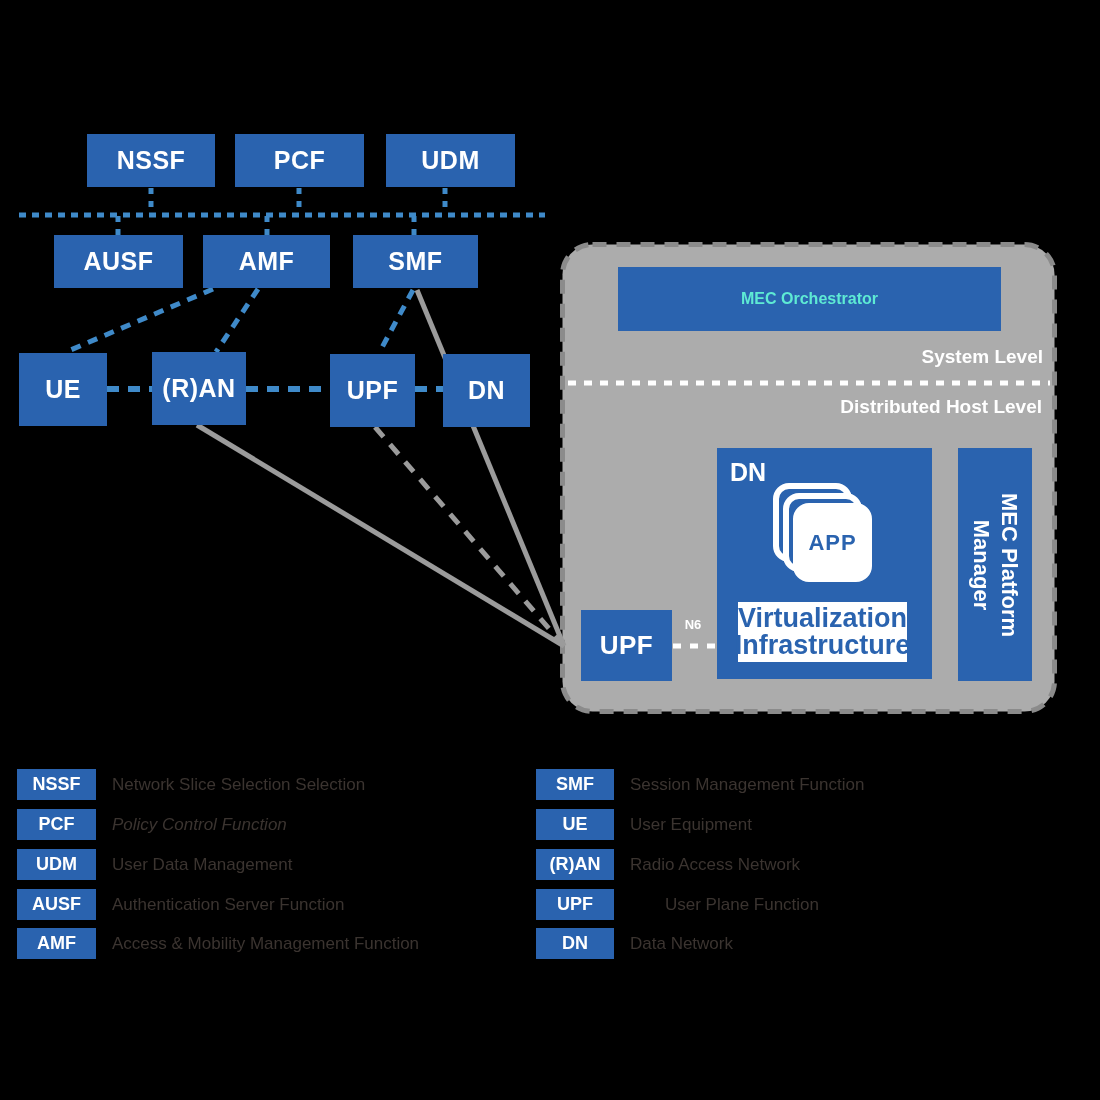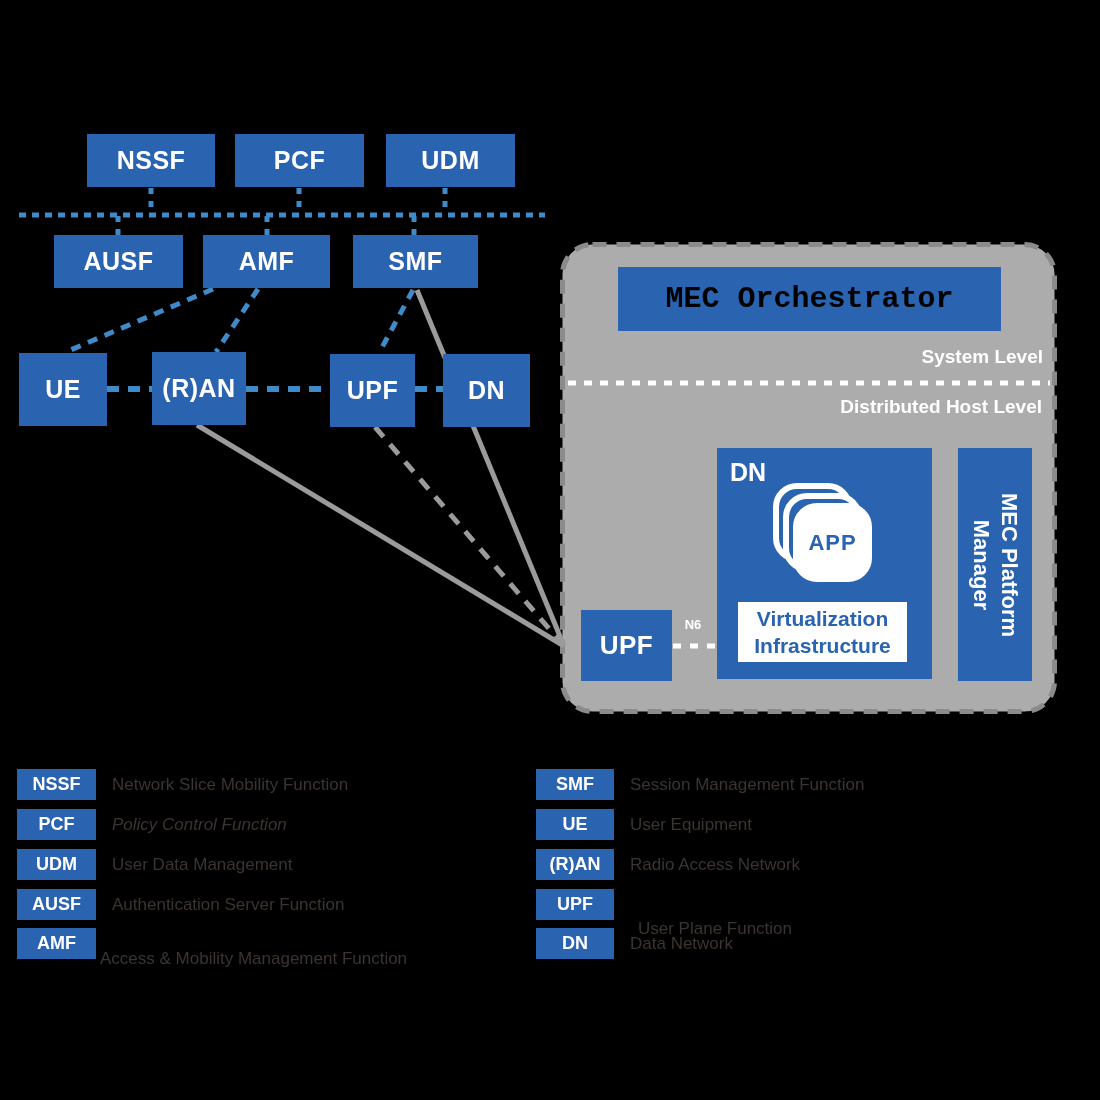--- a/index.html
+++ b/index.html
@@ -7,44 +7,44 @@
     position:relative;width:1100px;height:1100px;background:#000;
     font-family:"Liberation Sans",sans-serif;overflow:hidden;padding-left:24px;
   }
   #lines{position:absolute;left:0;top:0;z-index:1;}
   .nodebox{
     position:absolute;z-index:3;background:#2A63AF;color:#fff;
     display:flex;align-items:center;justify-content:center;
     font-weight:bold;font-size:25px;letter-spacing:.5px;
   }
   .orch{
-    position:absolute;z-index:3;background:#2A63AF;color:#000000;
+    position:absolute;z-index:3;background:#2A63AF;color:#5eead4;
     display:flex;align-items:center;justify-content:center;
-    font-weight:bold;font-size:30px;font-family:Liberation Mono, monospace;
+    font-weight:bold;font-size:16px;
   }
   .level-label{
     position:absolute;z-index:3;color:#fff;font-weight:bold;font-size:19px;
     text-align:right;
   }
   .dnbox{
     position:absolute;z-index:3;background:#2A63AF;
     left:717px;top:448px;width:215px;height:231px;
   }
   .dn-label{position:absolute;left:13px;top:10px;color:#fff;font-weight:bold;font-size:25px;}
   .appcard{
-    position:absolute;width:79px;height:79px;border:6px solid #fff;border-radius:24px;
+    position:absolute;width:79px;height:79px;border:6px solid #fff;border-radius:16px;
     background:#2A63AF;box-sizing:border-box;
   }
   .appcard.front{
     background:#fff;display:flex;align-items:center;justify-content:center;
     color:#2A63AF;font-weight:bold;font-size:22px;letter-spacing:1px;
   }
   .virtbox{
     position:absolute;left:21px;top:154px;width:169px;height:60px;background:#fff;
-    color:#2A63AF;font-weight:bold;font-size:21px;line-height:27px;text-align:center;
+    color:#2A63AF;font-weight:bold;font-size:27px;line-height:27px;text-align:center;
     display:flex;flex-direction:column;align-items:center;justify-content:center;
   }
   .pmbox{
     position:absolute;z-index:3;left:958px;top:448px;width:74px;height:233px;background:#2A63AF;
   }
   .pmbox .rot{
     position:absolute;left:50%;top:50%;width:233px;
     transform:translate(-50%,-50%) rotate(90deg);
     color:#fff;font-weight:bold;font-size:22px;line-height:28px;text-align:center;
     white-space:nowrap;
@@ -131,34 +131,34 @@
     <div class="rot">
       <div>MEC Platform</div>
       <div>Manager</div>
     </div>
   </div>
 
   <div class="nodebox" style="left:581px;top:610px;width:91px;height:71px;font-size:26px;">UPF</div>
   <div class="n6">N6</div>
 
   <div class="legend-badge" style="left:17px;top:769px;">NSSF</div>
-  <div class="legend-name" style="left:112px;top:769px;">Network Slice Mobility Function</div>
+  <div class="legend-name" style="left:112px;top:769px;">Network Slice Selection Selection</div>
   <div class="legend-badge" style="left:17px;top:809px;">PCF</div>
   <div class="legend-name" style="left:112px;top:809px;font-style:italic;">Policy Control Function</div>
   <div class="legend-badge" style="left:17px;top:849px;">UDM</div>
   <div class="legend-name" style="left:112px;top:849px;">User Data Management</div>
   <div class="legend-badge" style="left:17px;top:889px;">AUSF</div>
   <div class="legend-name" style="left:112px;top:889px;">Authentication Server Function</div>
   <div class="legend-badge" style="left:17px;top:928px;">AMF</div>
-  <div class="legend-name" style="left:100px;top:928px;margin-top:15px;">Access &amp; Mobility Management Function</div>
+  <div class="legend-name" style="left:112px;top:928px;">Access &amp; Mobility Management Function</div>
 
   <div class="legend-badge" style="left:536px;top:769px;width:78px;">SMF</div>
   <div class="legend-name" style="left:630px;top:769px;">Session Management Function</div>
   <div class="legend-badge" style="left:536px;top:809px;width:78px;">UE</div>
   <div class="legend-name" style="left:630px;top:809px;">User Equipment</div>
   <div class="legend-badge" style="left:536px;top:849px;width:78px;">(R)AN</div>
   <div class="legend-name" style="left:630px;top:849px;">Radio Access Network</div>
   <div class="legend-badge" style="left:536px;top:889px;width:78px;">UPF</div>
-  <div class="legend-name" style="left:638px;top:889px;margin-top:24px;">User Plane Function</div>
+  <div class="legend-name" style="left:665px;top:889px;">User Plane Function</div>
   <div class="legend-badge" style="left:536px;top:928px;width:78px;">DN</div>
   <div class="legend-name" style="left:630px;top:928px;">Data Network</div>
 
 </div>
 
 </body></html>

